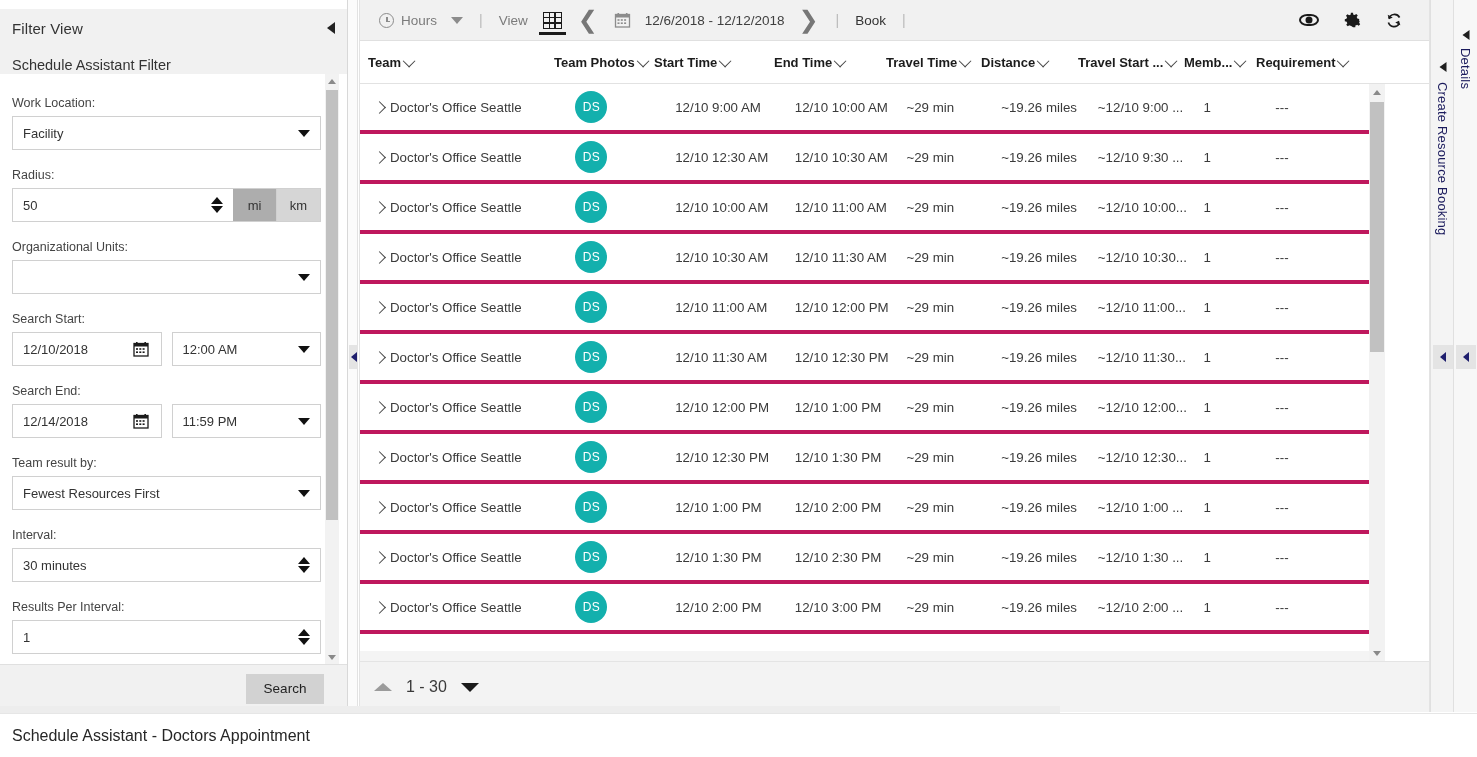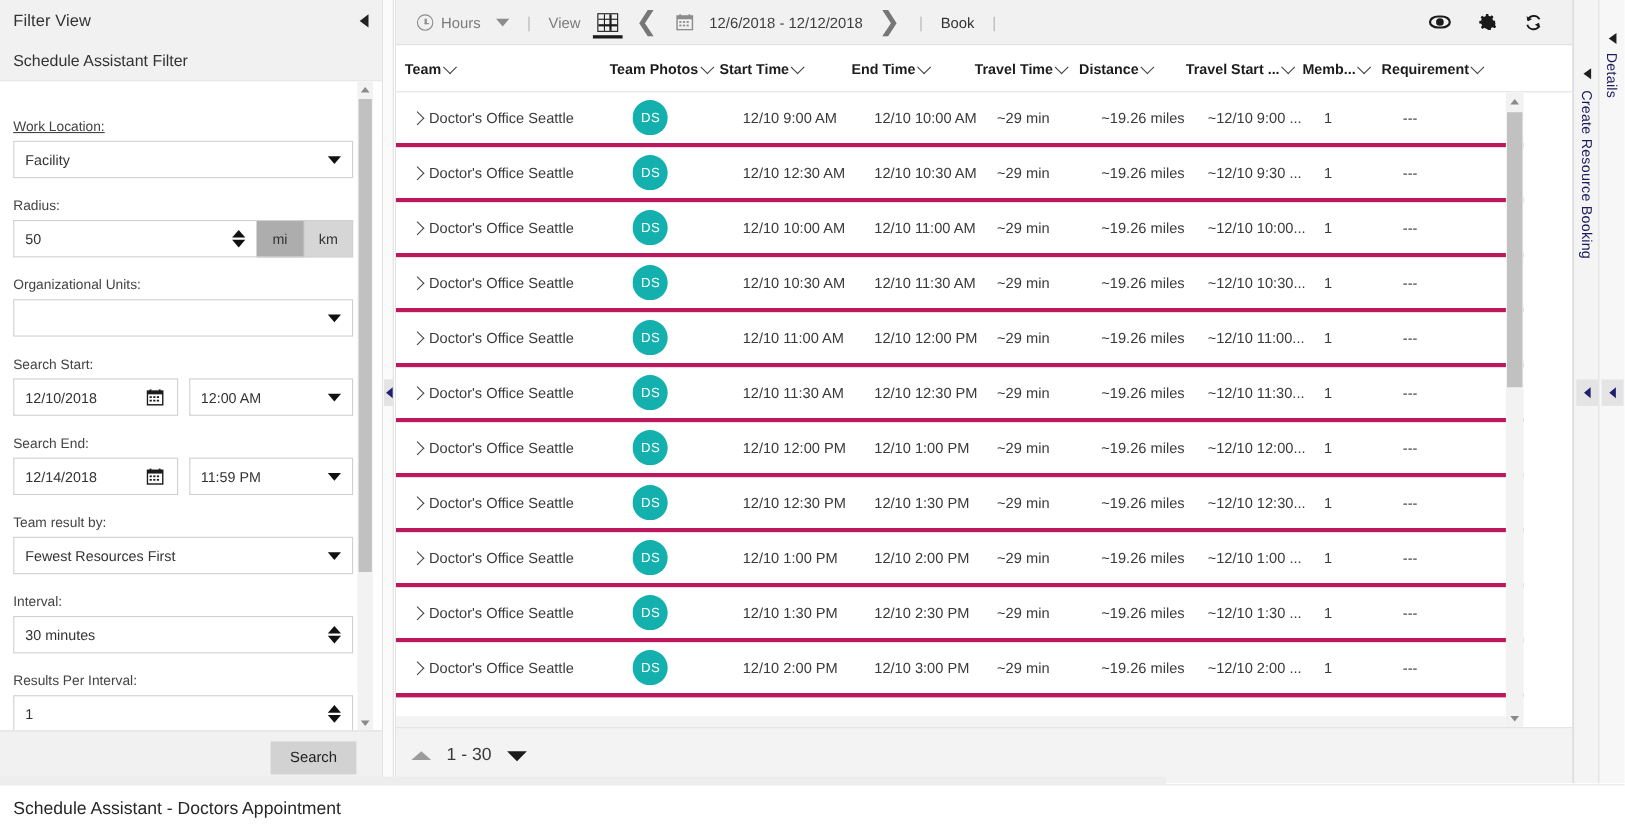--- a/index.html
+++ b/index.html
@@ -22,20 +22,21 @@
     width: 348px; height: 712px;
     background: #ffffff;
     border-right: 1px solid #d8d8d8;
   }
   .filter-header {
     height: 38px;
     background: #f1f1f1;
     display: flex; align-items: center;
     padding: 0 10px 0 12px;
     position: relative;
+    margin-top: 9px;
   }
   .filter-header-title {
     font-size: 15px; color: #333; letter-spacing: .1px;
   }
   .collapse-arrow {
     position: absolute; right: 12px; top: 50%;
     transform: translateY(-50%);
     width: 0; height: 0;
     border-top: 6px solid transparent;
     border-bottom: 6px solid transparent;
@@ -55,21 +56,21 @@
     position: absolute;
     top: 74px; left: 0; right: 0; bottom: 48px;
     overflow: hidden;
     background: #fff;
     padding: 0 26px 0 12px;
   }
   .field-label {
     font-size: 12.5px; color: #444;
     margin: 18px 0 6px 0;
   }
-  .field-label.first { margin-top: 34px; text-decoration: underline; }
+  .field-label.first { margin-top: 22px; }
 
   .row2 { display: flex; gap: 10px; }
   .col { flex: 1; min-width: 0; }
 
   .ctl {
     height: 34px;
     border: 1px solid #d0d0d0;
     background: #fff;
     display: flex; align-items: center;
     padding: 0 6px 0 10px;

